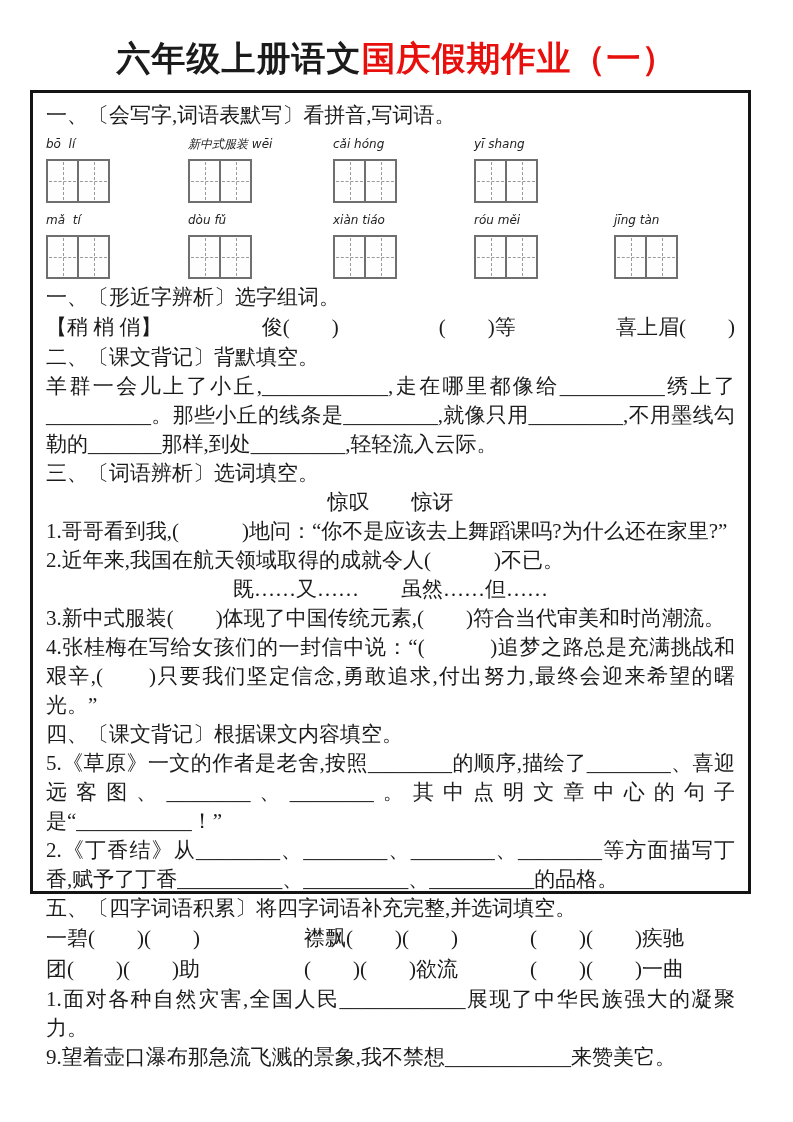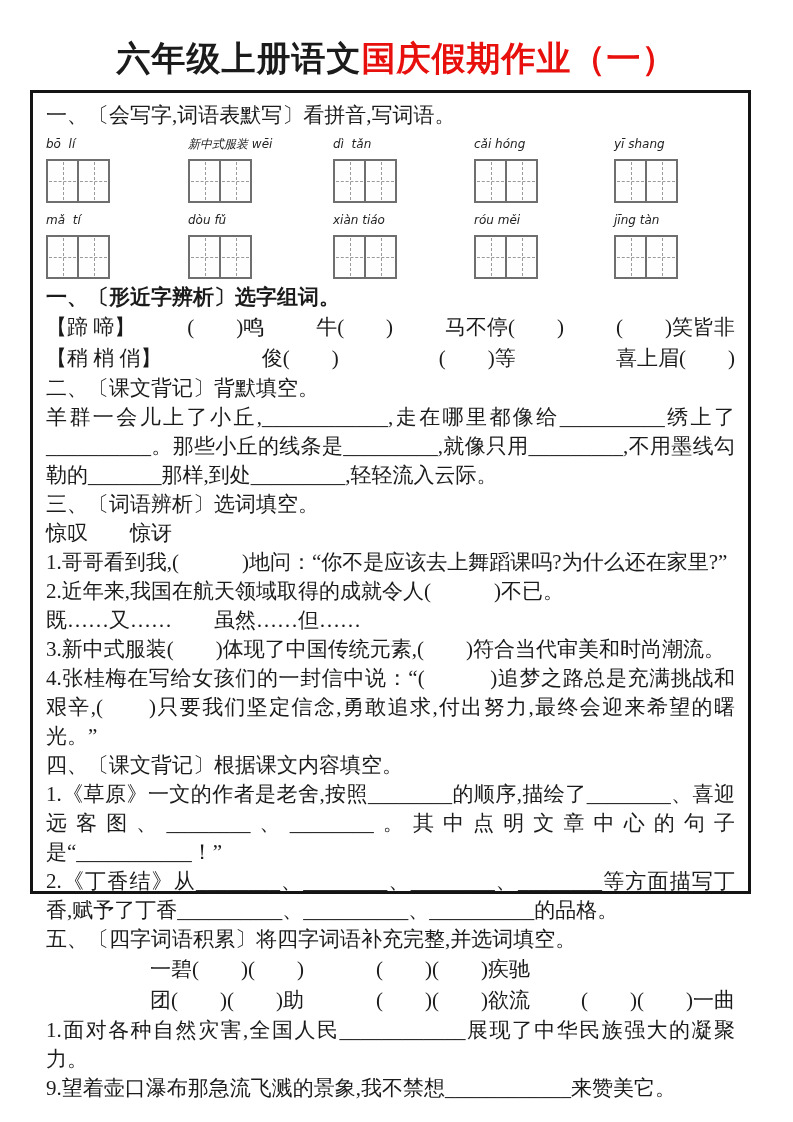--- a/index.html
+++ b/index.html
@@ -12,34 +12,34 @@
     margin:0;padding-top:40px;text-align:center;
     font-size:34px;font-weight:600;letter-spacing:1px;line-height:38px;
   }
   .title .red{color:#e8100c;}
   .sheet{
     box-sizing:border-box;margin:12px 42px 0 30px;height:804px;
     border:3px solid #141414;padding:8px 13px 0 13px;
   }
   .line{margin:0;font-size:21px;line-height:29px;}
   .just{text-align:justify;}
-  .center{}
+  .center{text-align:center;}
   .row5{display:flex;justify-content:space-between;font-size:21px;line-height:31px;}
-  .idiomrow{display:grid;grid-template-columns:258px 226px 1fr;font-size:21px;line-height:31px;text-align:right;}
+  .idiomrow{display:grid;grid-template-columns:258px 226px 1fr;font-size:21px;line-height:31px;}
   .pinrow{display:grid;grid-template-columns:142px 145px 141px 140px 1fr;margin-top:2px;}
   .pinyin{
     font-family:"DejaVu Sans","Liberation Sans",sans-serif;font-style:italic;
     font-size:12px;line-height:25px;color:#222;white-space:pre;
   }
   .tbox{display:inline-flex;border:2px solid #6f6f6f;background:#fefefe;margin:2px 0 3px 0;}
   .tcell{position:relative;width:29px;height:40px;}
   .tcell + .tcell{border-left:2px solid #6f6f6f;}
   .tcell::before{content:"";position:absolute;left:1px;right:1px;top:50%;border-top:1px dashed #9a9a9a;}
   .tcell::after{content:"";position:absolute;top:1px;bottom:1px;left:50%;border-left:1px dashed #9a9a9a;}
-  .sp-above{margin-top:1px;font-weight:bold;}
+  .sp-above{margin-top:1px;}
 </style>
 </head>
 <body>
 
 <div class="page">
 
   <h1 class="title"><span>六年级上册语文</span><span class="red">国庆假期作业（一）</span></h1>
 
   <div class="sheet">
 
@@ -48,27 +48,20 @@
     <div class="pinrow">
       <div>
         <div class="pinyin">bō  lí</div>
         <div class="tbox">
             <div class="tcell"></div>
             <div class="tcell"></div>
           </div>
       </div>
       <div>
         <div class="pinyin">新中式服装 wēi</div>
-        <div class="tbox">
-            <div class="tcell"></div>
-            <div class="tcell"></div>
-          </div>
-      </div>
-      <div>
-        <div class="pinyin">dì  tǎn</div>
         <div class="tbox">
             <div class="tcell"></div>
             <div class="tcell"></div>
           </div>
       </div>
       <div>
         <div class="pinyin">cǎi hóng</div>
         <div class="tbox">
             <div class="tcell"></div>
             <div class="tcell"></div>
@@ -116,51 +109,45 @@
         <div class="pinyin">jīng tàn</div>
         <div class="tbox">
             <div class="tcell"></div>
             <div class="tcell"></div>
           </div>
       </div>
     </div>
 
     <p class="line sp-above">一、〔形近字辨析〕选字组词。</p>
     <div class="row5">
-      <span>【蹄 啼】</span>
-      <span>(　　)鸣</span>
-      <span>牛(　　)</span>
-      <span>马不停(　　)</span>
-      <span>(　　)笑皆非</span>
-    </div>
-    <div class="row5">
       <span>【稍 梢 俏】</span>
       <span>俊(　　)</span>
       <span>(　　)等</span>
       <span>喜上眉(　　)</span>
     </div>
 
     <p class="line">二、〔课文背记〕背默填空。</p>
     <p class="line just">羊群一会儿上了小丘,____________,走在哪里都像给__________绣上了__________。那些小丘的线条是_________,就像只用_________,不用墨线勾勒的_______那样,到处_________,轻轻流入云际。</p>
 
     <p class="line">三、〔词语辨析〕选词填空。</p>
     <p class="line center">惊叹　　惊讶</p>
     <p class="line just">1.哥哥看到我,(　　　)地问：“你不是应该去上舞蹈课吗?为什么还在家里?”</p>
     <p class="line just">2.近年来,我国在航天领域取得的成就令人(　　　)不已。</p>
     <p class="line center">既……又……　　虽然……但……</p>
     <p class="line just">3.新中式服装(　　)体现了中国传统元素,(　　)符合当代审美和时尚潮流。</p>
     <p class="line just">4.张桂梅在写给女孩们的一封信中说：“(　　　)追梦之路总是充满挑战和艰辛,(　　)只要我们坚定信念,勇敢追求,付出努力,最终会迎来希望的曙光。”</p>
 
     <p class="line">四、〔课文背记〕根据课文内容填空。</p>
-    <p class="line just">1.《草原》一文的作者是老舍,按照________的顺序,描绘了________、喜迎远客图、________、________。其中点明文章中心的句子是“___________！”</p>
+    <p class="line just">5.《草原》一文的作者是老舍,按照________的顺序,描绘了________、喜迎远客图、________、________。其中点明文章中心的句子是“___________！”</p>
     <p class="line just">2.《丁香结》从________、________、________、________等方面描写丁香,赋予了丁香__________、__________、__________的品格。</p>
 
     <p class="line">五、〔四字词语积累〕将四字词语补充完整,并选词填空。</p>
     <div class="idiomrow">
       <span>一碧(　　)(　　)</span>
+      <span>襟飘(　　)(　　)</span>
       <span>(　　)(　　)疾驰</span>
     </div>
     <div class="idiomrow">
       <span>团(　　)(　　)助</span>
       <span>(　　)(　　)欲流</span>
       <span>(　　)(　　)一曲</span>
     </div>
     <p class="line just">1.面对各种自然灾害,全国人民____________展现了中华民族强大的凝聚力。</p>
     <p class="line just">9.望着壶口瀑布那急流飞溅的景象,我不禁想____________来赞美它。</p>
 

